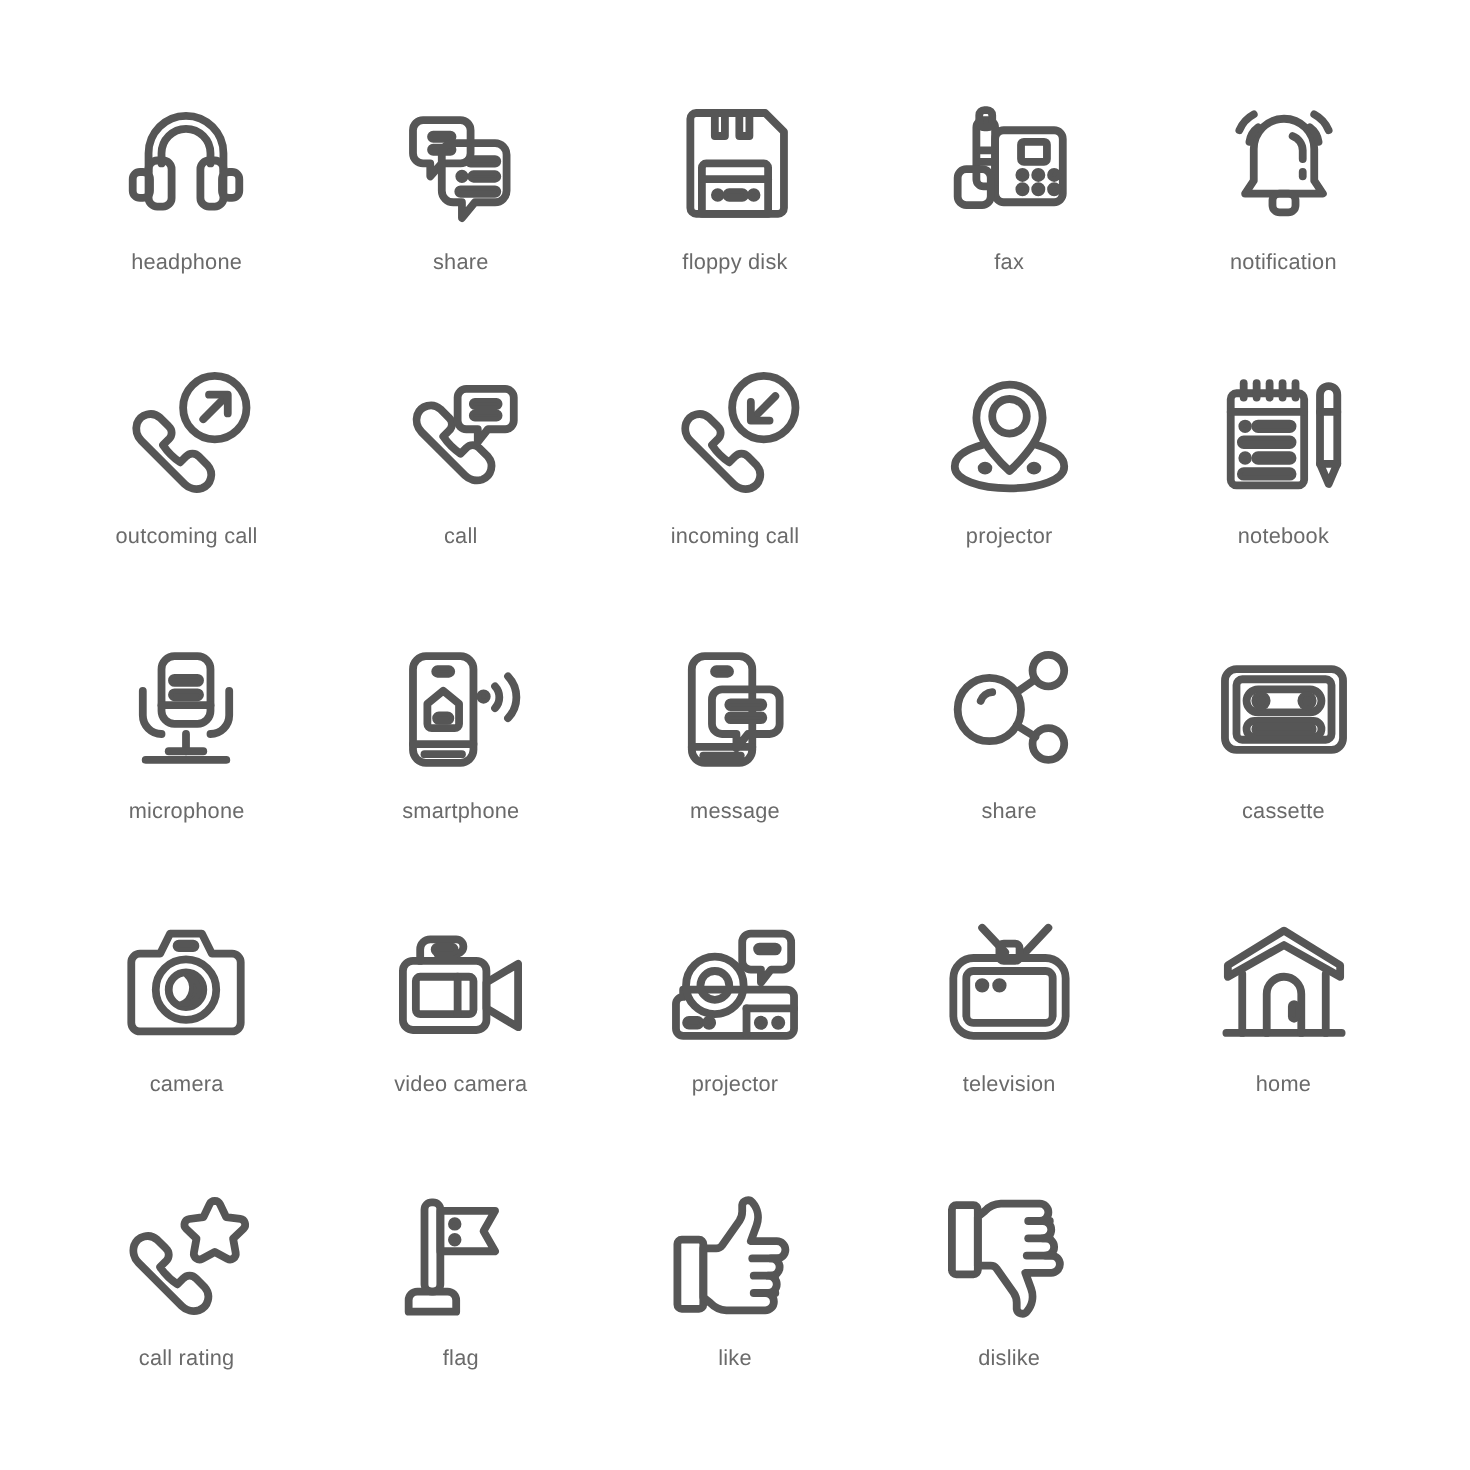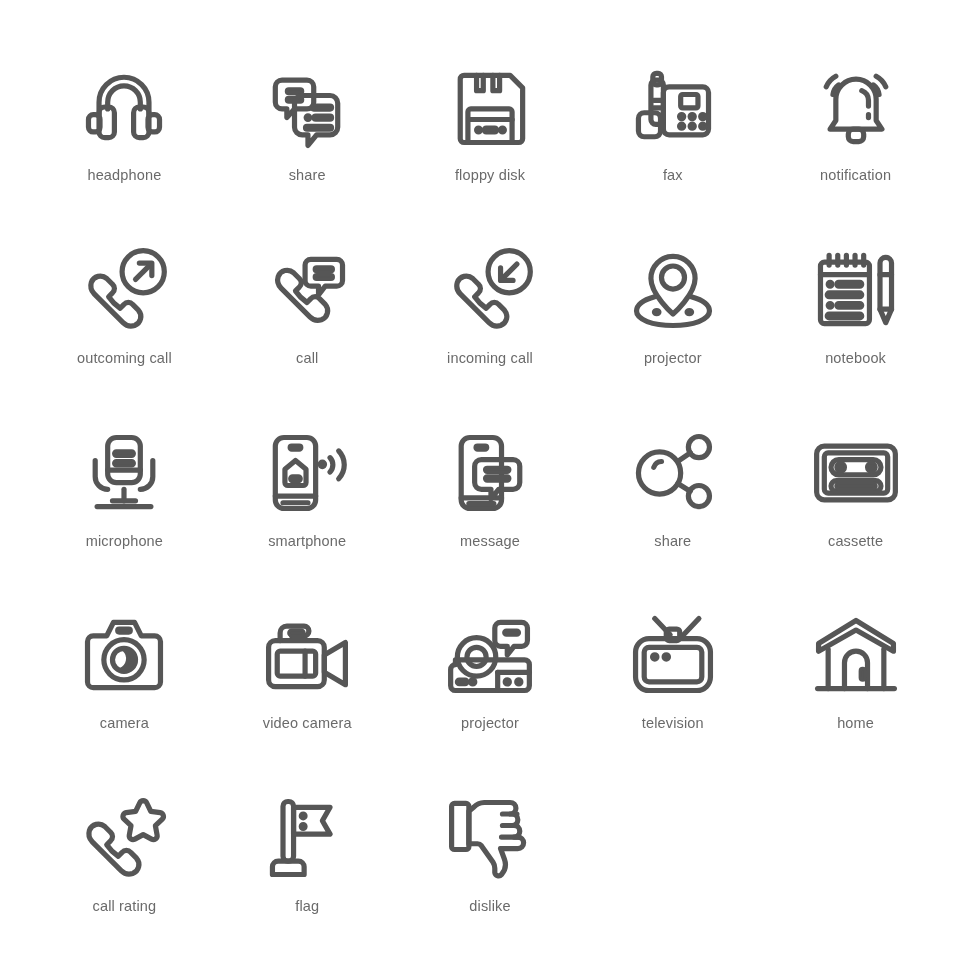--- a/index.html
+++ b/index.html
@@ -400,20 +400,32 @@
         <rect class="nofill" x="25" y="12" width="11" height="62" rx="5"></rect>
         <path class="nofill" d="M36 18 h38 l-8 14 l8 14 h-38 z"></path>
         <circle class="solid" cx="46" cy="27" r="3"></circle>
         <circle class="solid" cx="46" cy="38" r="3"></circle>
         <path class="nofill" d="M20 74 h21 a6 6 0 0 1 6 6 v8 h-33 v-8 a6 6 0 0 1 6 -6 z"></path>
       </svg>
     </div>
     <div class="icon-label">flag</div>
   </div>
 
+  <div class="icon-cell">
+    <div class="icon-art">
+      <svg viewBox="0 0 100 100">
+        <rect class="nofill" x="10" y="38" width="18" height="48" rx="3"></rect>
+        <path class="nofill" d="M28 44 h9 a5 5 0 0 0 4 -2 l12 -17 a12 12 0 0 0 2 -7 v-4 a4 4 0 0 1 7 -2 a16 16 0 0 1 3 16 l-4 11 h18 a6 6 0 0 1 0 12 h-4 a6 6 0 0 1 0 12 h-2 a6 6 0 0 1 0 12 h-2 a6 6 0 0 1 0 12 h-27 a16 16 0 0 1 -11 -5 l-5 -4 h-0 z"></path>
+        <path d="M62 51 h18"></path>
+        <path d="M63 63 h15"></path>
+        <path d="M63 75 h15"></path>
+      </svg>
+    </div>
+    <div class="icon-label">like</div>
+  </div>
 
   <div class="icon-cell">
     <div class="icon-art">
       <svg viewBox="0 0 100 100">
         <rect class="nofill" x="10" y="14" width="18" height="48" rx="3"></rect>
         <path class="nofill" d="M28 56 h9 a5 5 0 0 1 4 2 l12 17 a12 12 0 0 1 2 7 v4 a4 4 0 0 0 7 2 a16 16 0 0 0 3 -16 l-4 -11 h18 a6 6 0 0 0 0 -12 h-4 a6 6 0 0 0 0 -12 h-2 a6 6 0 0 0 0 -12 h-2 a6 6 0 0 0 0 -12 h-27 a16 16 0 0 0 -11 5 l-5 4 h-0 z"></path>
         <path d="M62 49 h18"></path>
         <path d="M63 37 h15"></path>
         <path d="M63 25 h15"></path>
       </svg>

